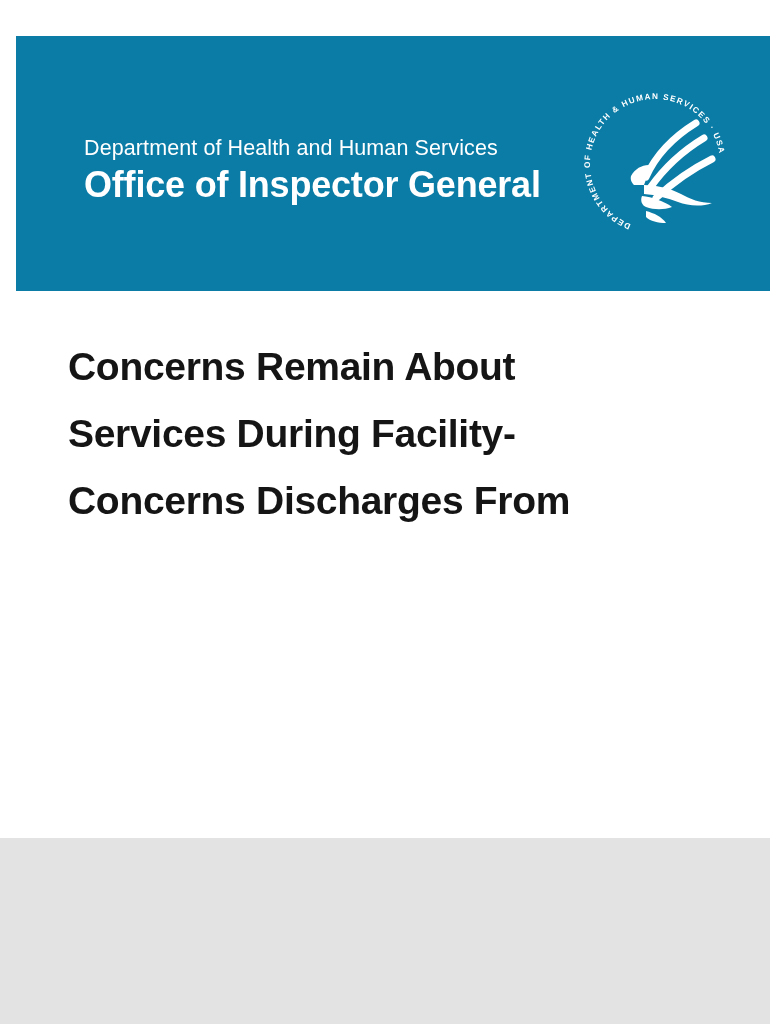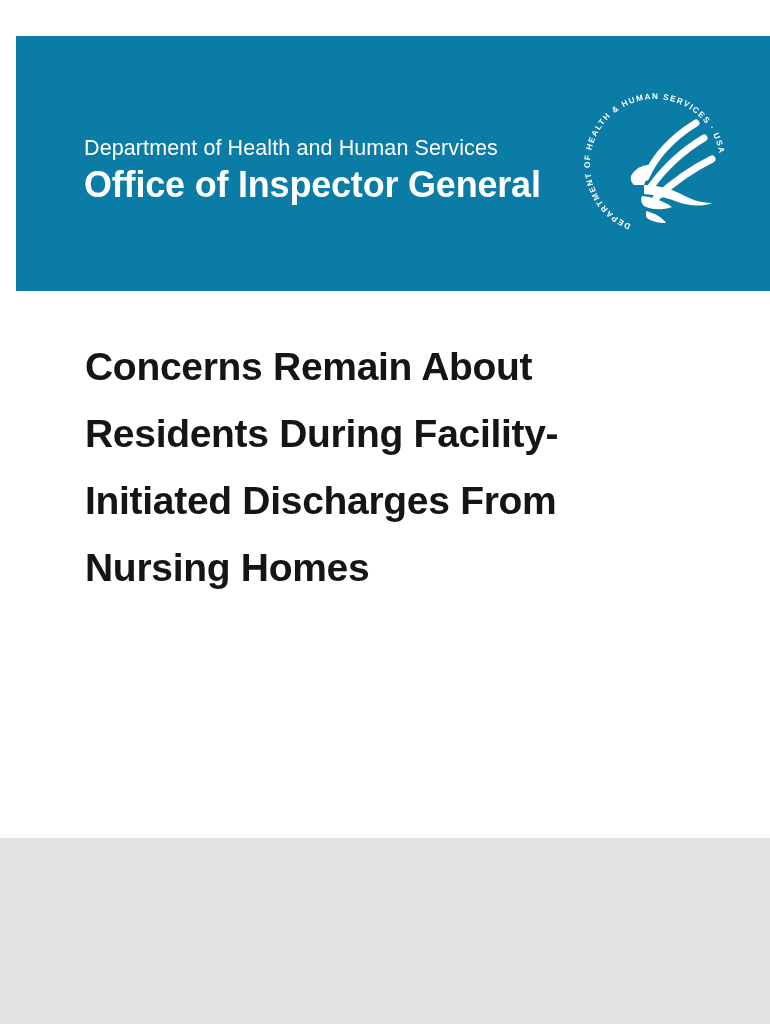--- a/index.html
+++ b/index.html
@@ -65,21 +65,20 @@
     top: 333px;
     width: 560px;
   }
   .title-line {
     color: #151515;
     font-size: 39px;
     line-height: 67px;
     font-weight: 700;
     letter-spacing: -0.3px;
     white-space: nowrap;
-    margin-left: 17px;
   }
 
   
   .footer-band {
     position: absolute;
     left: 0;
     top: 838px;
     width: 770px;
     height: 186px;
     background: #e3e3e3;
@@ -120,23 +119,22 @@
                  C 58 112 56 108 58 103 Z"></path>
         <path d="M 62 118 C 70 120 78 124 82 130 C 74 130 66 128 62 124 Z"></path>
       </g>
     </svg>
   </div>
 
 </div>
 
 <div class="title-block">
   <div class="title-line">Concerns Remain About</div>
-  <div class="title-line">Residents During Facility-</div>
-  <div class="title-line">Initiated Discharges From</div>
-  <div class="title-line">Nursing Homes</div>
+  <div class="title-line">Services During Facility-</div>
+  <div class="title-line">Concerns Discharges From</div>
 </div>
 
 <div class="footer-band">
 
   
 
   
 
 </div>
 

